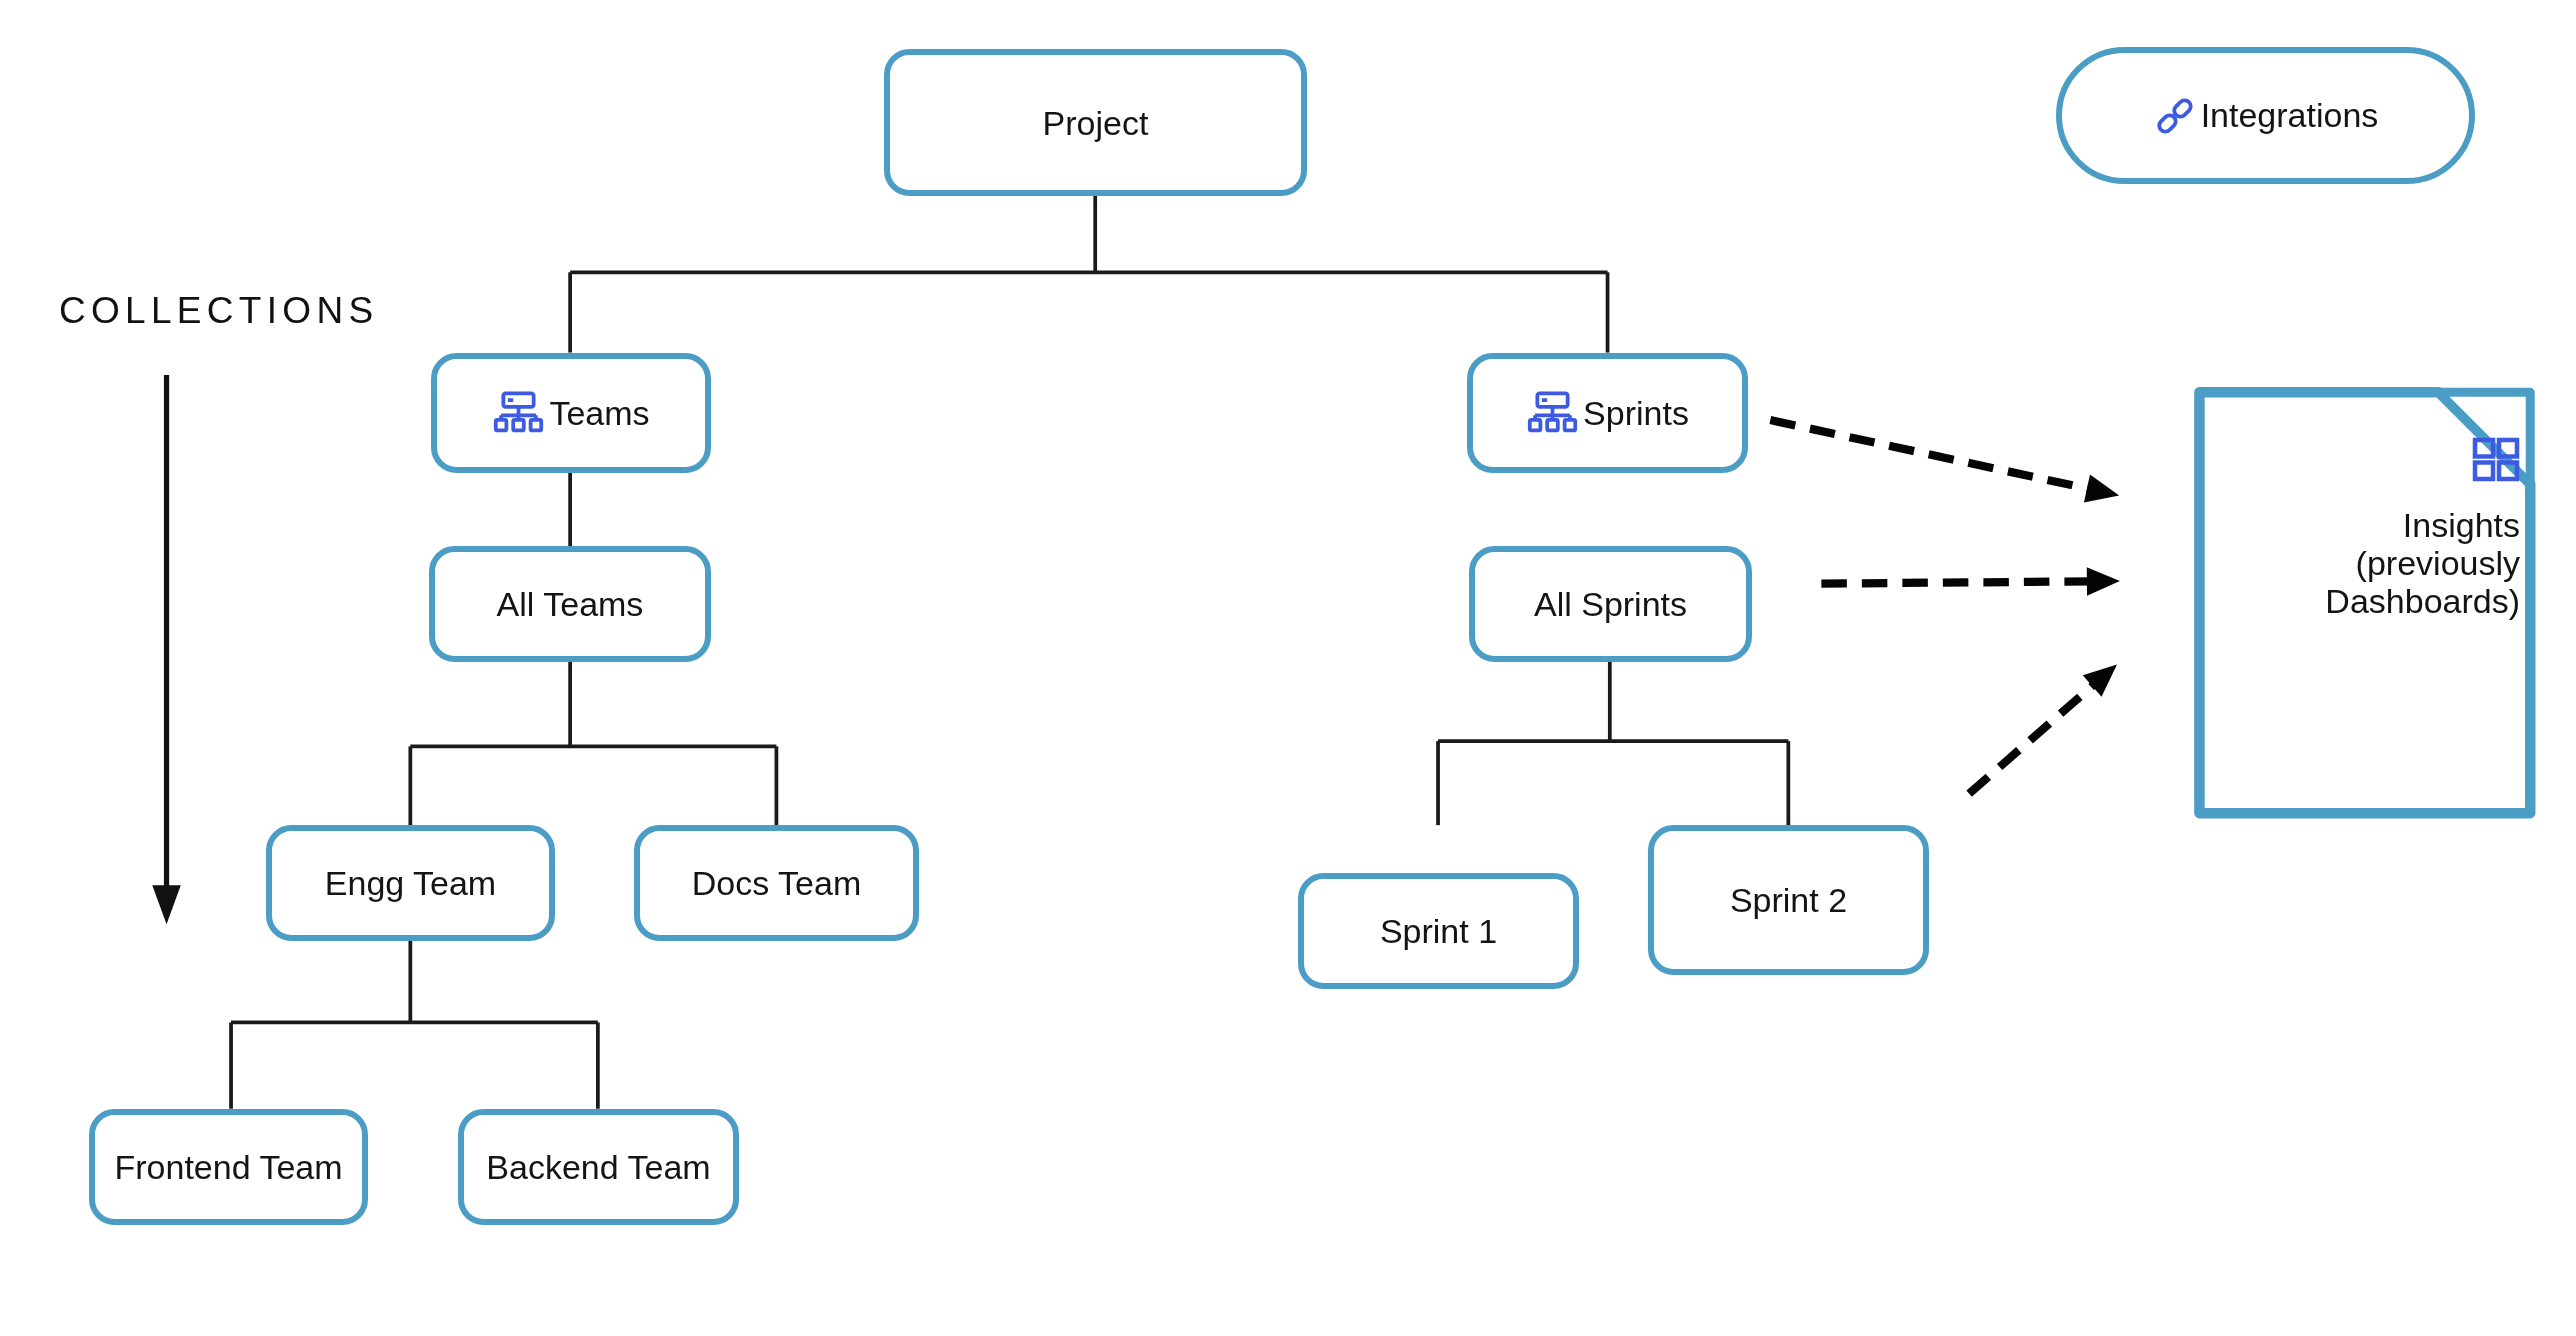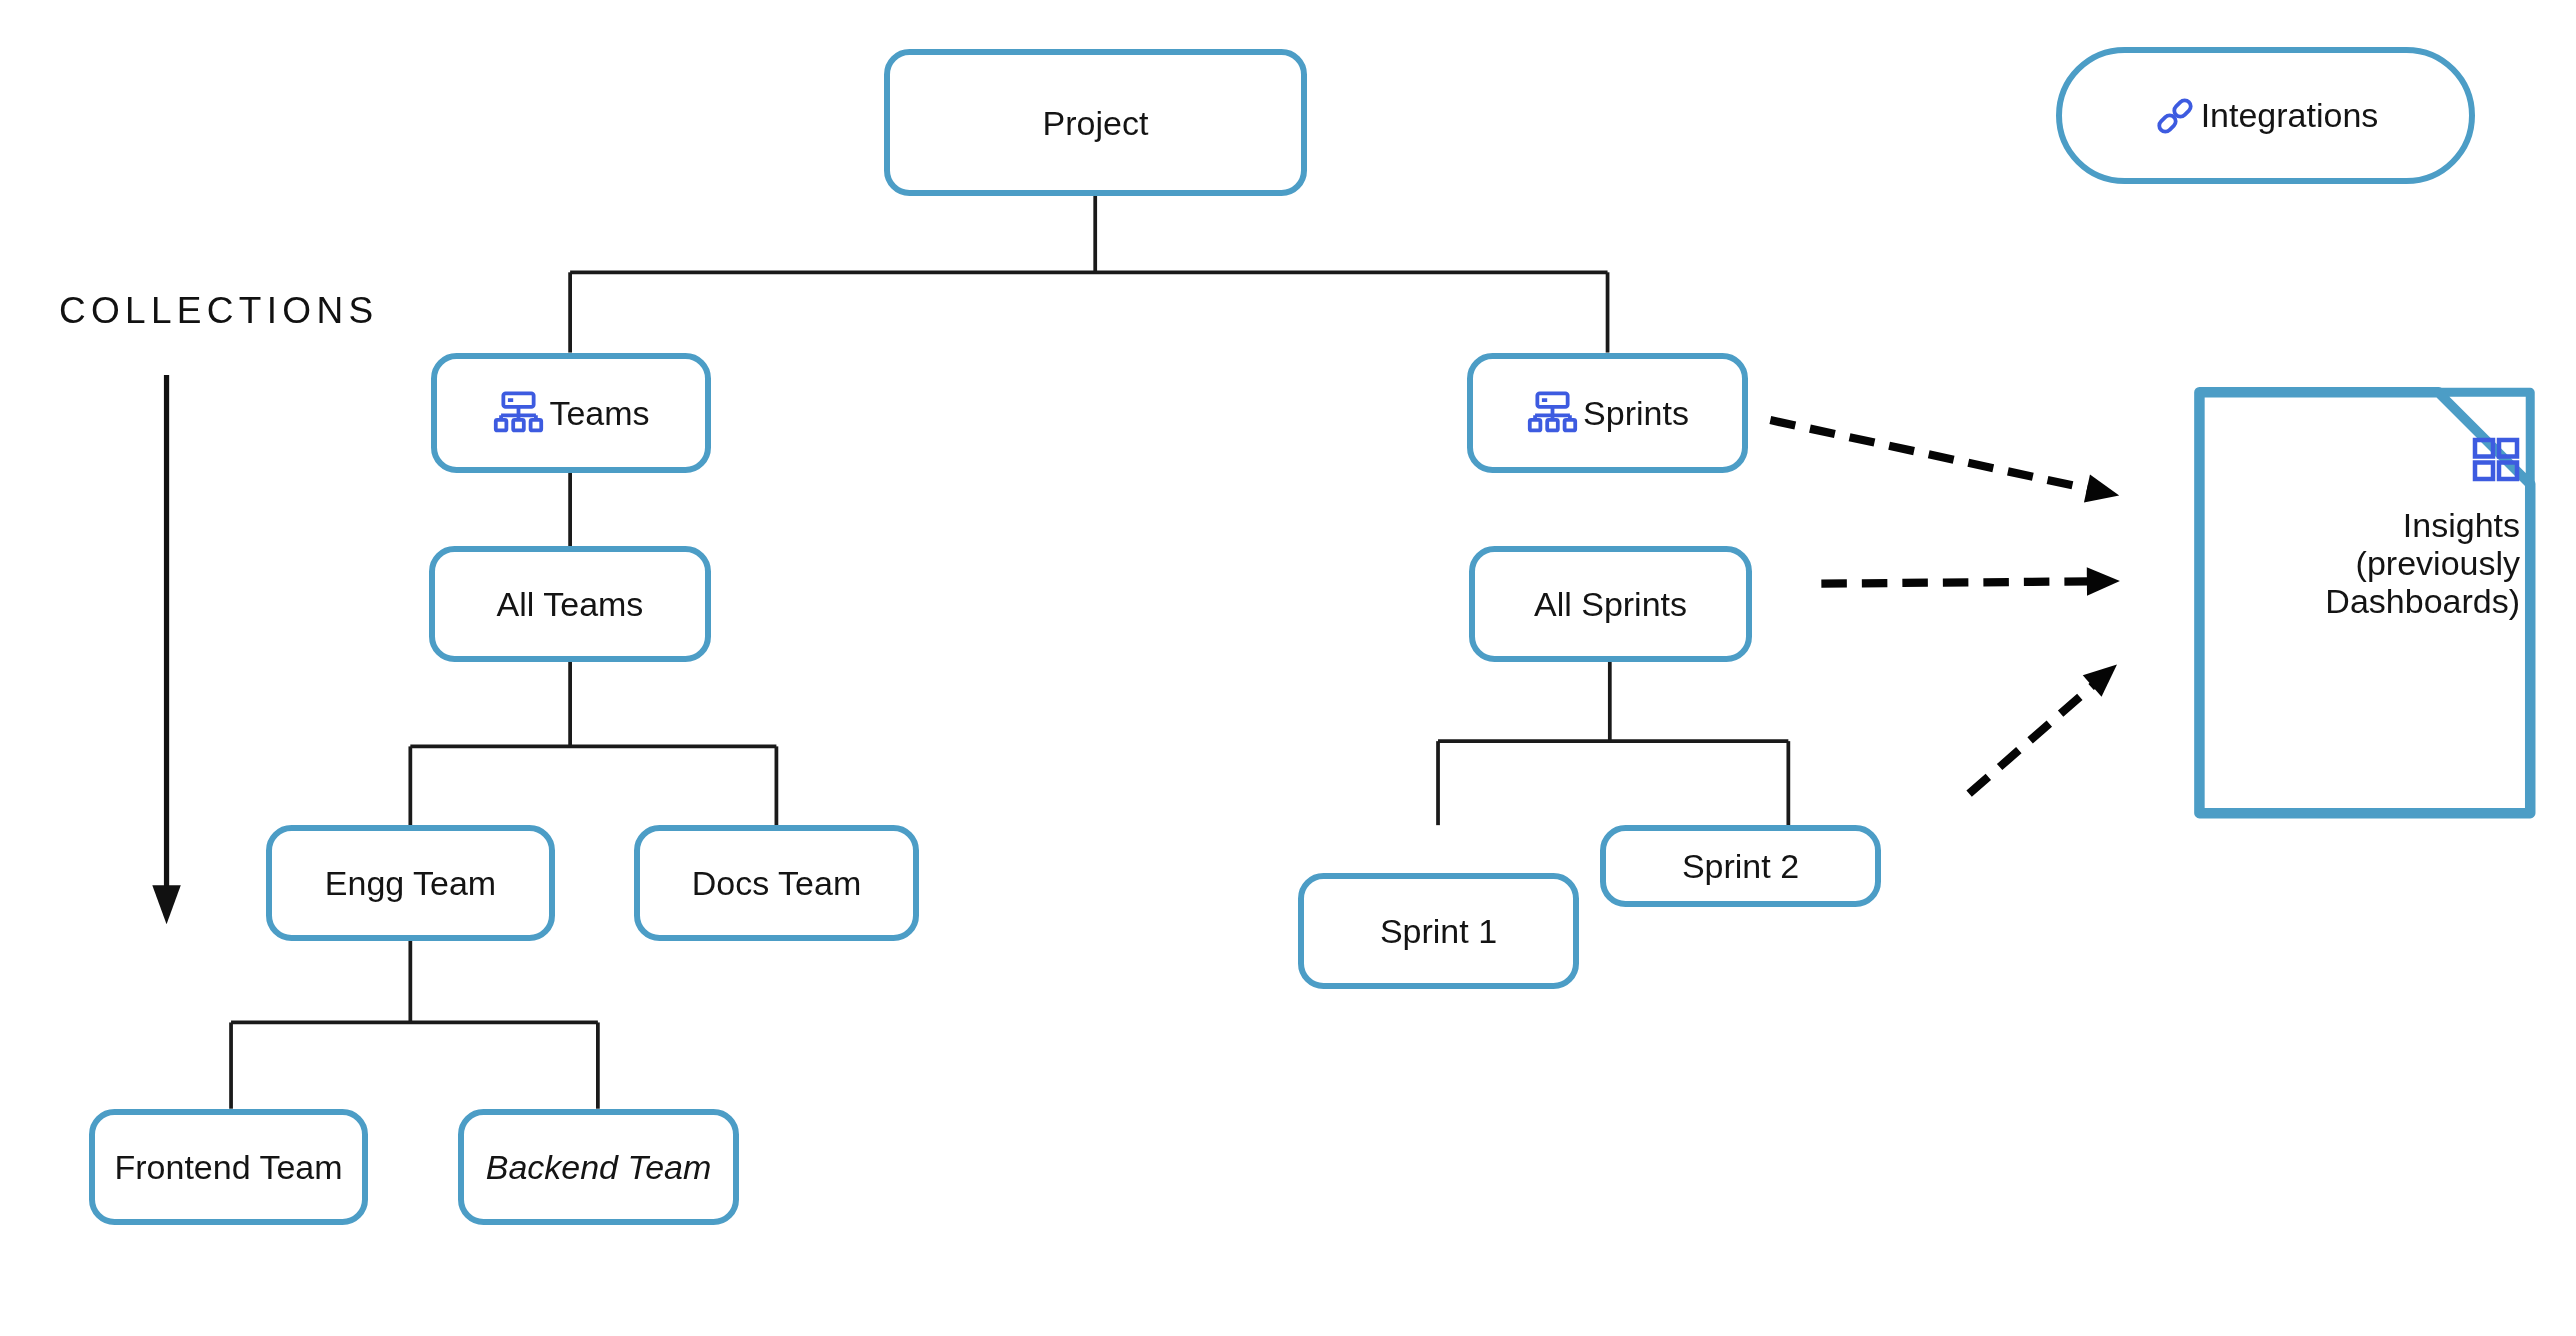--- a/index.html
+++ b/index.html
@@ -26,23 +26,23 @@
   .node .icon{display:flex;align-items:center;justify-content:center;}
   #project{left:884px;top:41px;width:423px;height:147px;flex-direction:column;gap:0;line-height:44px;margin-top:8px;}
   #integrations{left:2056px;top:47px;width:419px;height:137px;border-radius:71px;border-width:6px;}
   #teams{left:431px;top:353px;width:280px;height:120px;}
   #sprints{left:1467px;top:353px;width:281px;height:120px;}
   #all-teams{left:429px;top:546px;width:282px;height:116px;}
   #all-sprints{left:1469px;top:546px;width:283px;height:116px;}
   #engg-team{left:266px;top:825px;width:289px;height:116px;}
   #docs-team{left:634px;top:825px;width:285px;height:116px;}
   #sprint-1{left:1298px;top:873px;width:281px;height:116px;}
-  #sprint-2{left:1600px;top:825px;width:281px;height:82px;}
+  #sprint-2{left:1648px;top:825px;width:281px;height:150px;}
   #frontend-team{left:89px;top:1109px;width:279px;height:116px;}
-  #backend-team{left:458px;top:1109px;width:281px;height:116px;font-style:italic;}
+  #backend-team{left:458px;top:1109px;width:281px;height:116px;}
   #collections-label{
     position:absolute;left:59px;top:290px;
     font-size:37px;letter-spacing:5.3px;color:#111111;
   }
   #insights-content{
     position:absolute;left:2209px;top:437px;width:311px;
     display:flex;flex-direction:column;align-items:flex-end;
     font-size:34px;line-height:38px;text-align:center;
   }
   #insights-content .icon{margin-bottom:16.5px;}

